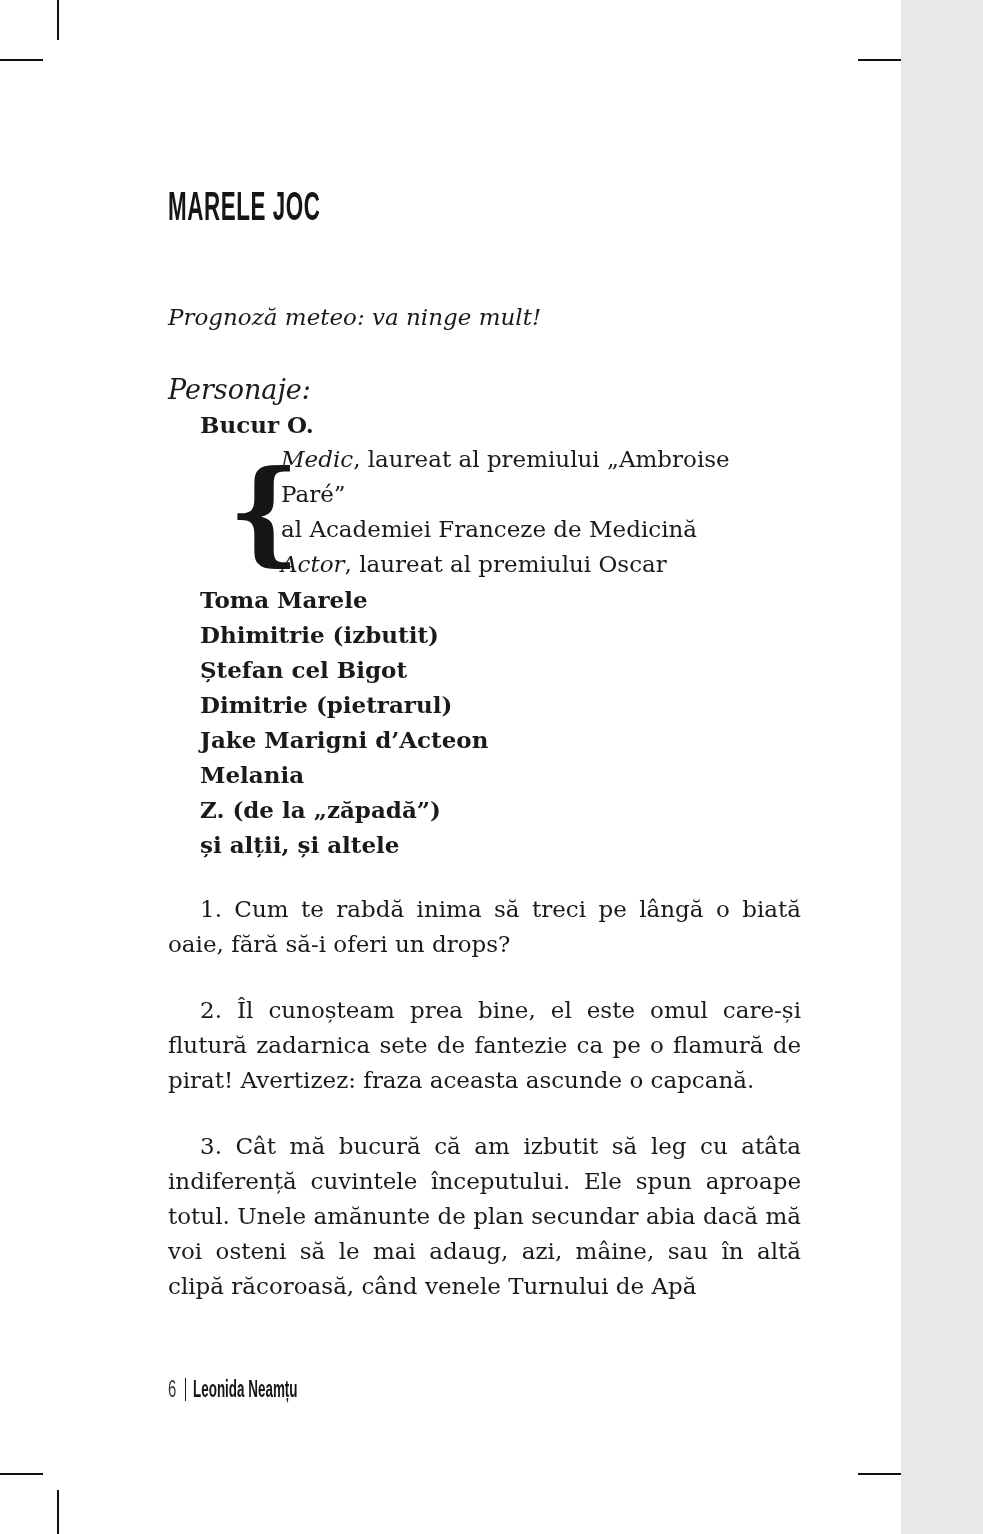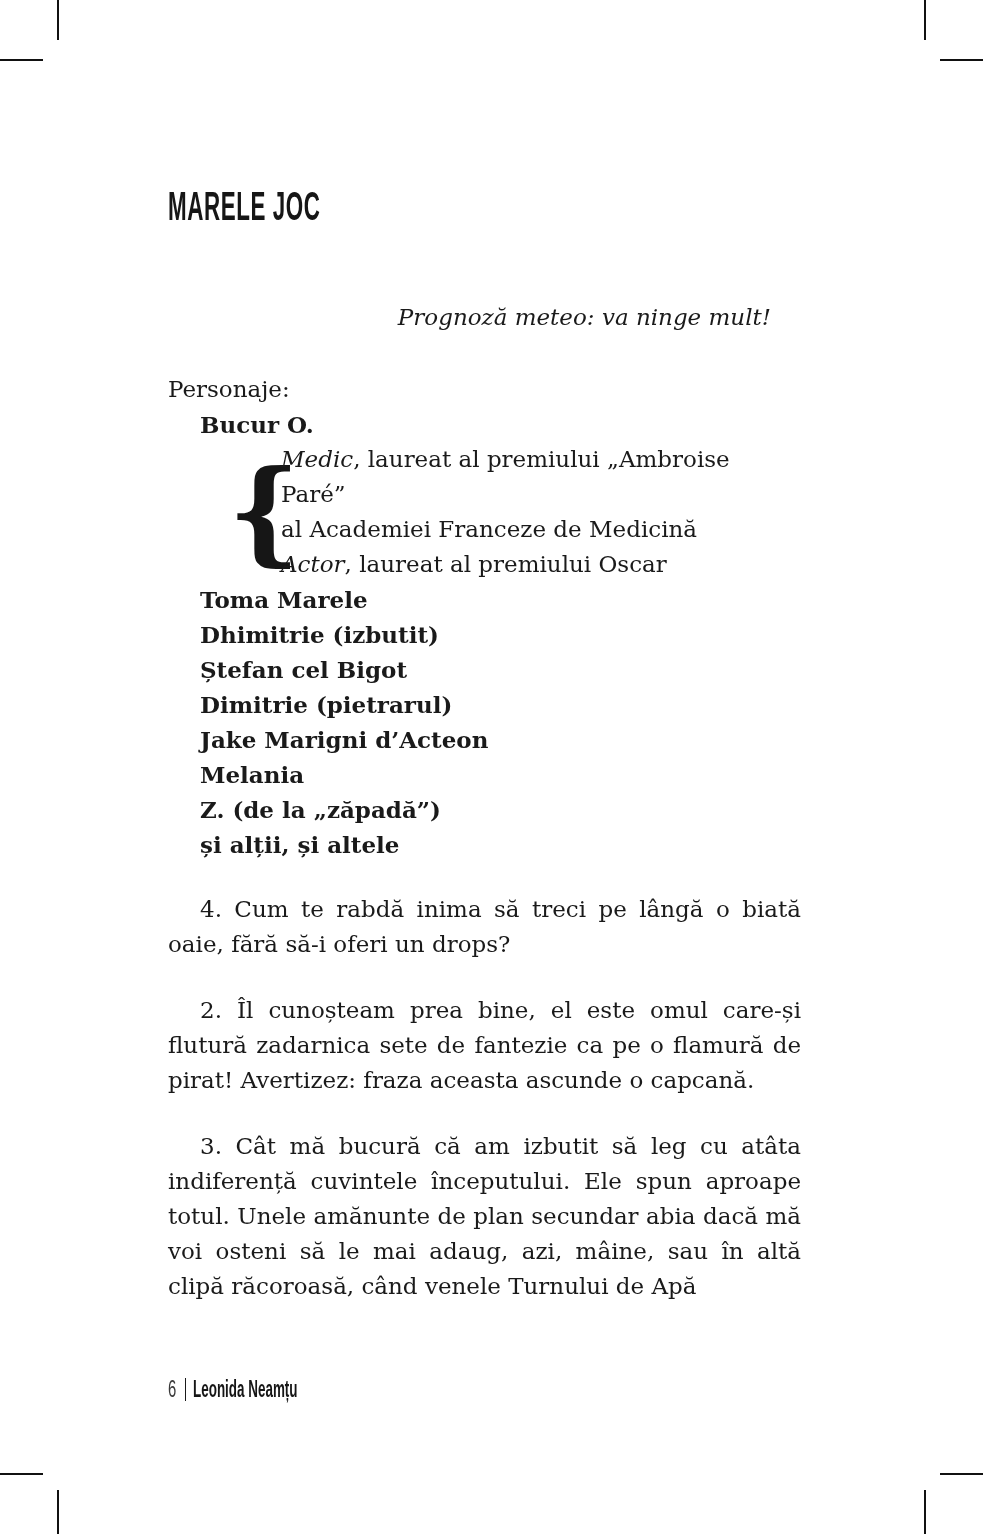--- a/index.html
+++ b/index.html
@@ -1,19 +1,19 @@
 <!DOCTYPE html>
 <html lang="ro"><head>
 <meta charset="utf-8">
 <style>
   * { margin: 0; padding: 0; box-sizing: border-box; }
   html, body { background: #e8e8e8; }
   .page {
     position: relative;
-    width: 983px;
+    width: 901px;
     height: 1534px;
     background: #ffffff;
     color: #1a1a1a;
     font-family: "DejaVu Serif", serif;
     overflow: hidden;
   }
   
   .crop { position: absolute; background: #111; }
   .crop.v { width: 2px; height: 40px; }
   .crop.h { width: 43px; height: 2px; }
@@ -43,26 +43,26 @@
     color: #161616;
     transform: scaleX(0.56);
     transform-origin: left center;
     white-space: nowrap;
   }
   .motto {
     margin-top: 76px;
     font-style: italic;
     font-size: 23px;
     line-height: 35px;
-    text-align: right;
     padding-right: 30px;
   }
   .personaje {
     margin-top: 37px;
-    font-size: 23px;
+    font-style: italic;
+    font-size: 27px;
     line-height: 35px;
   }
   .char-list {
     font-size: 23px;
     line-height: 35px;
     list-style: none;
   }
   .char-list .item { padding-left: 32px; font-weight: bold; }
   .brace-group {
     display: flex;
@@ -164,21 +164,21 @@
       <div class="item">Dhimitrie (izbutit)</div>
       <div class="item">Ștefan cel Bigot</div>
       <div class="item">Dimitrie (pietrarul)</div>
       <div class="item">Jake Marigni d’Acteon</div>
       <div class="item">Melania</div>
       <div class="item">Z. (de la „zăpadă”)</div>
       <div class="item">și alții, și altele</div>
     </div>
 
     <div class="paragraphs">
-      <p class="para">4. Cum te rabdă inima să treci pe lângă o biată oaie, fără să-i oferi un drops?</p>
+      <p class="para">1. Cum te rabdă inima să treci pe lângă o biată oaie, fără să-i oferi un drops?</p>
       <p class="para">2. Îl cunoșteam prea bine, el este omul care-și flutură zadarnica sete de fantezie ca pe o flamură de pirat! Avertizez: fraza aceasta ascunde o capcană.</p>
       <p class="para">3. Cât mă bucură că am izbutit să leg cu atâta indiferență cuvintele începutului. Ele spun aproape totul. Unele amănunte de plan secundar abia dacă mă voi osteni să le mai adaug, azi, mâine, sau în altă clipă răcoroasă, când venele Turnului de Apă</p>
     </div>
 
   </div>
 
   <div class="footer">
     <span class="page-num-wrap">6</span>
     <span class="footer-sep"></span>
     <span class="book-author-wrap">Leonida Neamțu</span>

